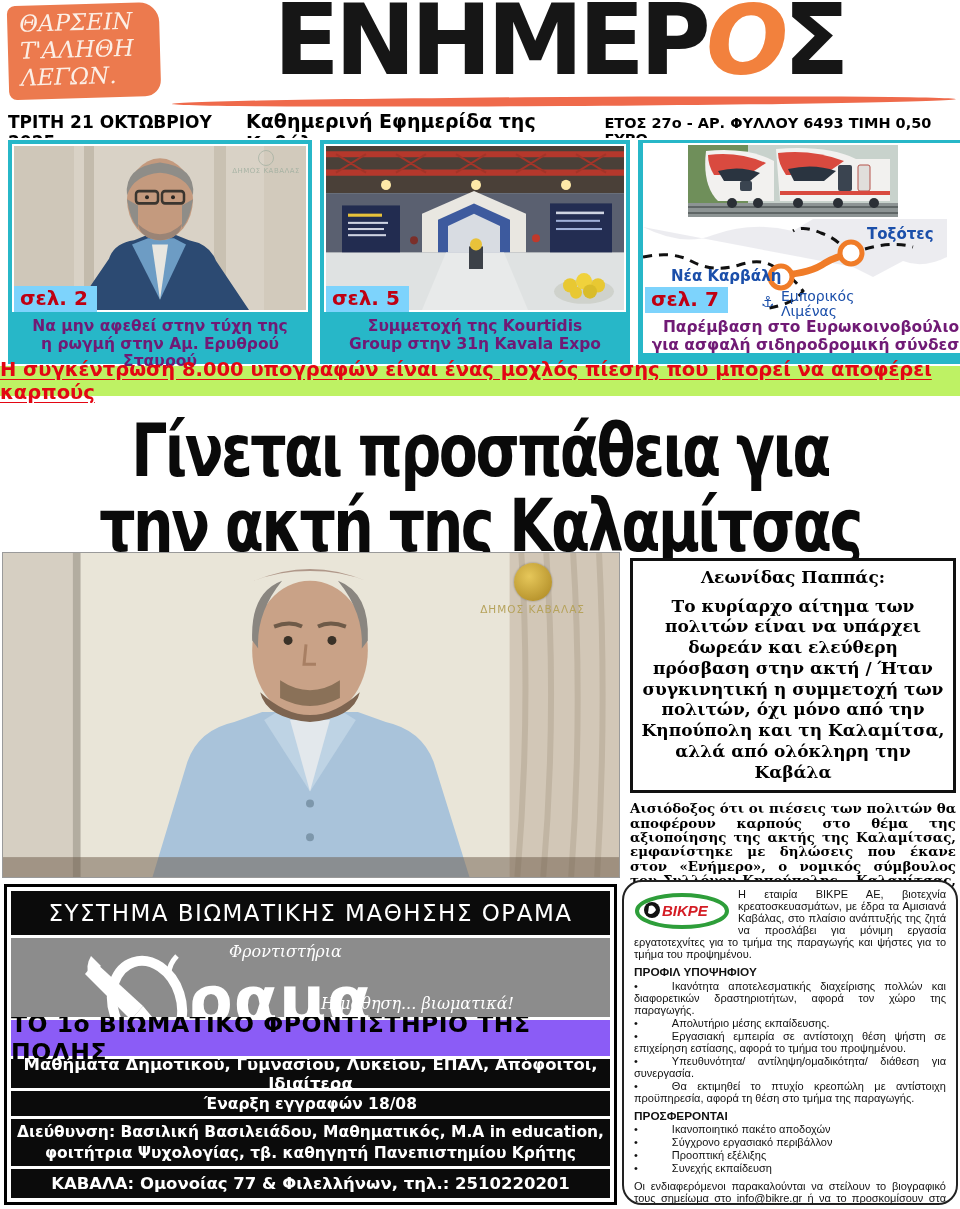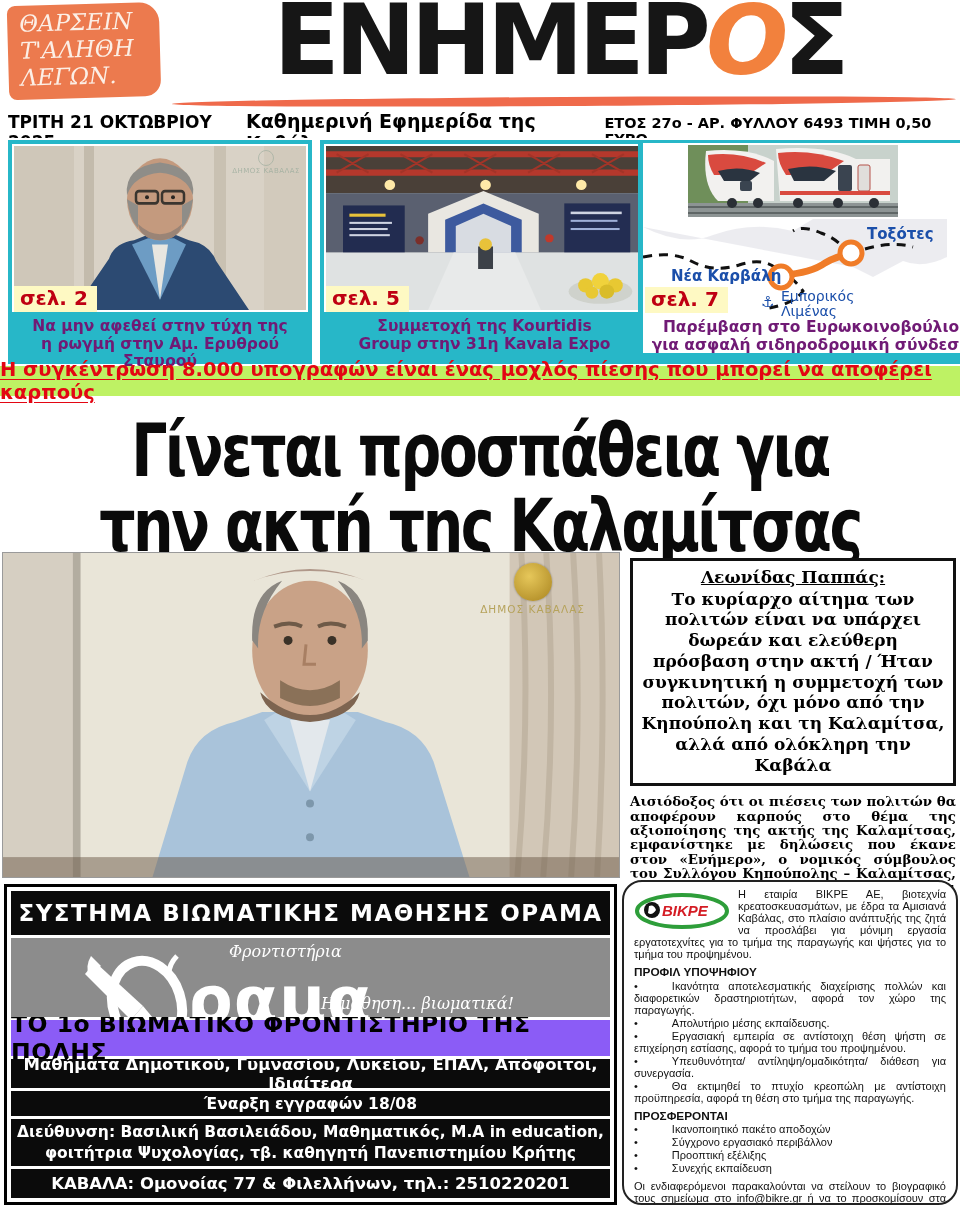--- a/index.html
+++ b/index.html
@@ -18,25 +18,25 @@
      border-radius:50%;transform:rotate(-.35deg);}
   .dateline{position:absolute;left:0;top:110px;width:960px;padding:0 8px;box-sizing:border-box;
      display:flex;justify-content:space-between;align-items:baseline;}
   .d-date{font-weight:bold;font-size:17px;border-bottom:3px solid #000;padding-bottom:2px;}
   .d-sub{font-weight:bold;font-size:19px;}
   .d-issue{font-weight:bold;font-size:14.5px;border-bottom:2px solid #000;padding-bottom:2px;}
   
   .teasers{position:absolute;left:0;top:138px;width:960px;height:228px;background:#fff;}
   .card{position:absolute;top:2px;height:224px;background:#27b7c8;}
   .card1{left:8px;width:304px;}
-  .card2{left:320px;width:310px;padding-left:19px;}
+  .card2{left:320px;width:310px;}
   .card3{left:638px;width:346px;}
   .t-photo{position:absolute;left:4px;top:4px;right:4px;height:164px;border:2px solid #fff;
      overflow:hidden;background:#ccc;}
-  .pg-label{position:absolute;left:6px;top:146px;background:#fef9c3;color:#bf0012;
+  .pg-label{position:absolute;left:6px;top:146px;background:#7dd3fc;color:#bf0012;
      font-weight:bold;font-size:20px;padding:0 9px 2px 6px;z-index:5;line-height:24px;}
   .t-cap{position:absolute;left:0;right:0;top:178px;text-align:center;color:#701a75;
      font-weight:bold;font-size:15.5px;line-height:17.5px;}
   .whitecard{position:absolute;left:5px;top:3px;right:5px;bottom:11px;background:#fff;overflow:hidden;}
   .train-wrap{position:absolute;left:45px;top:2px;width:210px;height:74px;}
   .map-wrap{position:absolute;left:0;top:74px;width:304px;height:102px;}
   .card3 .pg-label{top:144px;left:2px;}
   .card3 .t-cap{top:176px;}
   
   .kicker{position:absolute;left:0;top:366px;width:960px;height:30px;background:#bef264;
@@ -48,29 +48,29 @@
   .headline .hl span{display:inline-block;font-weight:900;font-size:57px;letter-spacing:-2.5px;
      color:#0a0a0a;transform:scaleY(1.28);transform-origin:top center;white-space:nowrap;}
   
   .main{position:absolute;left:0;top:552px;width:960px;height:328px;}
   .art-photo{position:absolute;left:2px;top:0;width:618px;height:326px;border:1px solid #9a9a9a;
      box-sizing:border-box;overflow:hidden;background:#e9e6dc;}
   .right-col{position:absolute;left:630px;top:0;width:326px;}
   .quote{border:3px solid #111;background:#fff;padding:6px 4px 8px;text-align:center;
      font-family:"DejaVu Serif",serif;font-weight:bold;font-size:17px;line-height:1.22;color:#000;
      margin-top:6px;}
-  .quote .qt{text-decoration:underline;display:block;margin-bottom:1px;}
+  .quote .qt{display:block;margin-bottom:8px;}
   .bodytxt{margin-top:8px;font-family:"DejaVu Serif",serif;font-weight:bold;font-size:13.4px;
      line-height:1.07;text-align:justify;color:#000;}
   .pgref{text-align:right;font-weight:bold;font-size:15.5px;padding-right:14px;margin-top:-16px;}
   
   .orama{position:absolute;left:4px;top:884px;width:613px;height:321px;border:3px solid #000;
      box-sizing:border-box;padding:4px;display:flex;flex-direction:column;gap:3px;background:#fff;}
   .o-bar1{background:#0b0b0b;color:#fff;height:44px;display:flex;align-items:center;
-     justify-content:center;font-weight:bold;font-size:23px;letter-spacing:1.5px;}
+     justify-content:center;font-weight:normal;font-size:23px;letter-spacing:1.5px;}
   .o-gray{background:#8c8c8c;flex:1;position:relative;color:#fff;overflow:hidden;}
   .o-front{position:absolute;left:218px;top:4px;font-family:"DejaVu Serif",serif;font-style:italic;
      font-size:16px;}
   .o-logo-row{position:absolute;left:70px;top:8px;display:flex;align-items:center;}
   .o-brand{font-weight:900;font-size:64px;letter-spacing:1px;line-height:1;margin-left:-14px;}
   .o-tag{position:absolute;right:96px;bottom:4px;font-family:"DejaVu Serif",serif;
      font-style:italic;font-size:16px;}
   .o-title{background:#8b5cf6;color:#000;height:36px;display:flex;align-items:center;
      justify-content:center;font-weight:bold;font-size:23.5px;letter-spacing:.5px;}
   .o-bbar{background:#0b0b0b;color:#fff;display:flex;align-items:center;justify-content:center;

